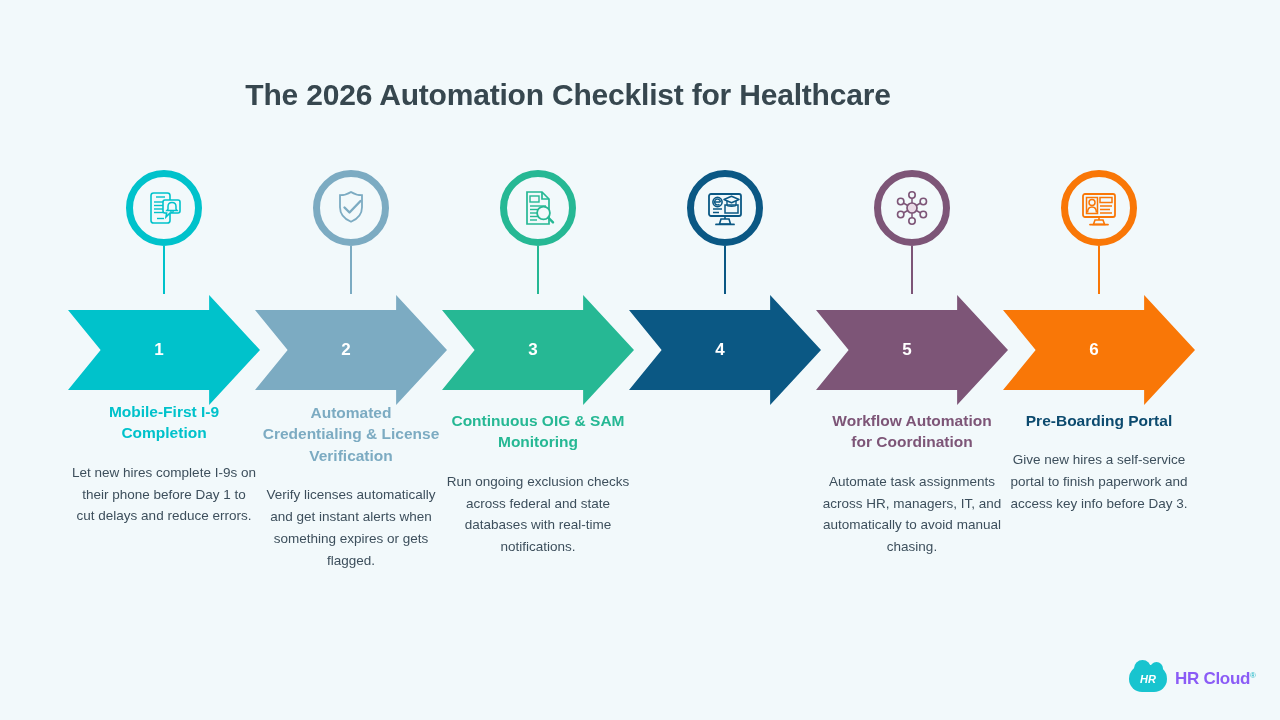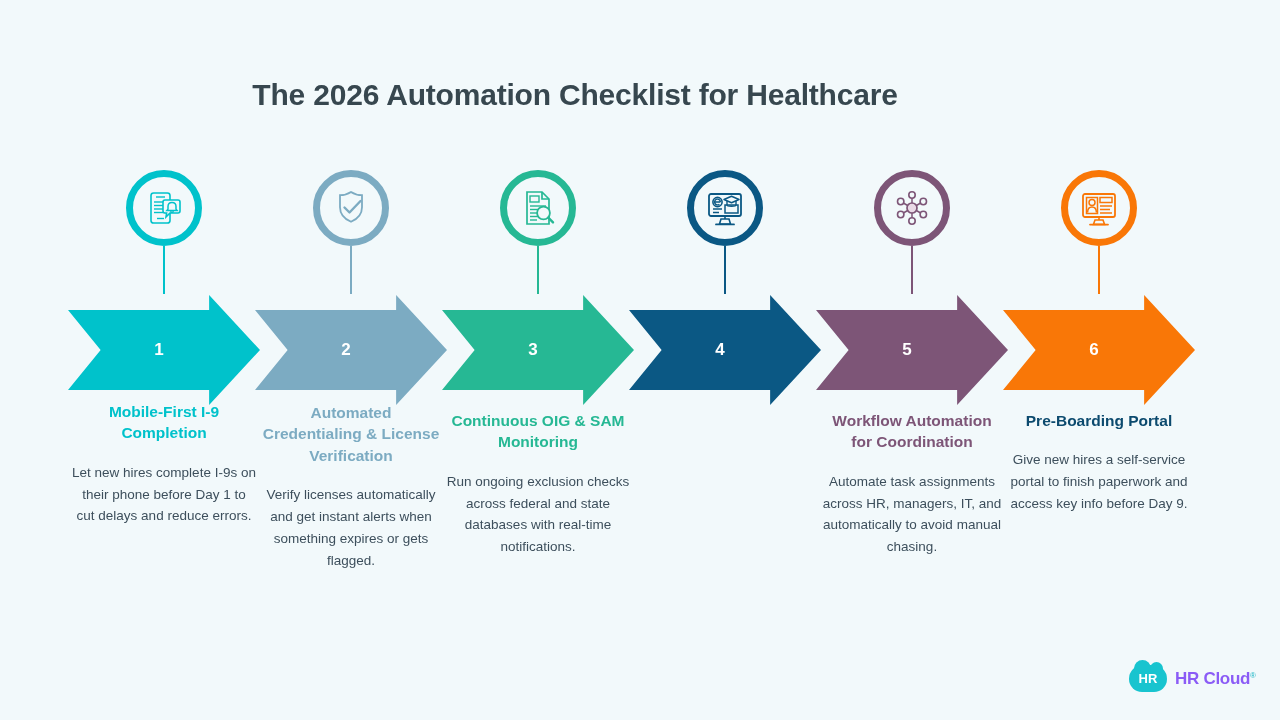--- a/index.html
+++ b/index.html
@@ -12,21 +12,21 @@
     background: #f2f9fb;
     font-family: "Liberation Sans", sans-serif;
     overflow: hidden;
     position: relative;
   }
 
   
   .page-title {
     position: absolute;
     top: 78px;
-    left: 15px;
+    left: 8px;
     width: 1120px;
     text-align: center;
     font-size: 30px;
     font-weight: bold;
     color: #37474f;
     letter-spacing: -0.2px;
   }
 
   
   .steps {
@@ -164,23 +164,24 @@
     height: 13px;
     background: #18c4cf;
     border-radius: 50%;
     top: -3px;
     right: 4px;
   }
   .logo-hr {
     position: relative;
     z-index: 2;
     color: #ffffff;
-    font-size: 13px;
+    font-size: 11px;
     font-weight: bold;
     letter-spacing: 0.2px;
+    font-style: italic;
   }
   .logo-text {
     font-size: 17px;
     font-weight: bold;
     color: #8b5cf6;
     letter-spacing: -0.3px;
   }
   .logo-tm {
     font-size: 8px;
     color: #1ab5c4;
@@ -346,21 +347,21 @@
         </svg>
       </div>
       <div class="stem" style="background:#f97707;"></div>
     </div>
     <div class="chev-row">
       <div class="chev" style="background:#f97707;"></div>
       <div class="chev-num">6</div>
     </div>
     <div class="txt" style="top:240px;">
       <div class="step-title" style="color:#0c4a6e;">Pre-Boarding Portal</div>
-      <div class="step-desc">Give new hires a self-service portal to finish paperwork and access key info before Day 9.</div>
+      <div class="step-desc">Give new hires a self-service portal to finish paperwork and access key info before Day 3.</div>
     </div>
   </div>
 
 </div>
 
 <div class="logo">
   <div class="logo-mark">
     <span class="logo-hr">HR</span>
   </div>
   <div>

